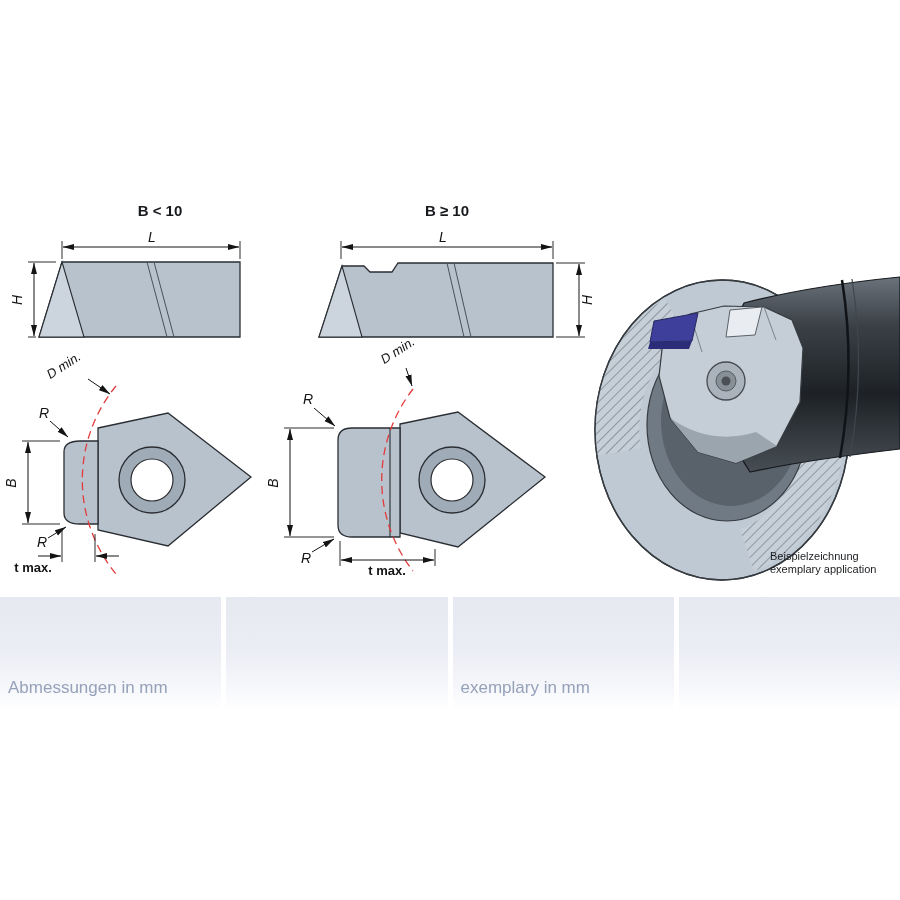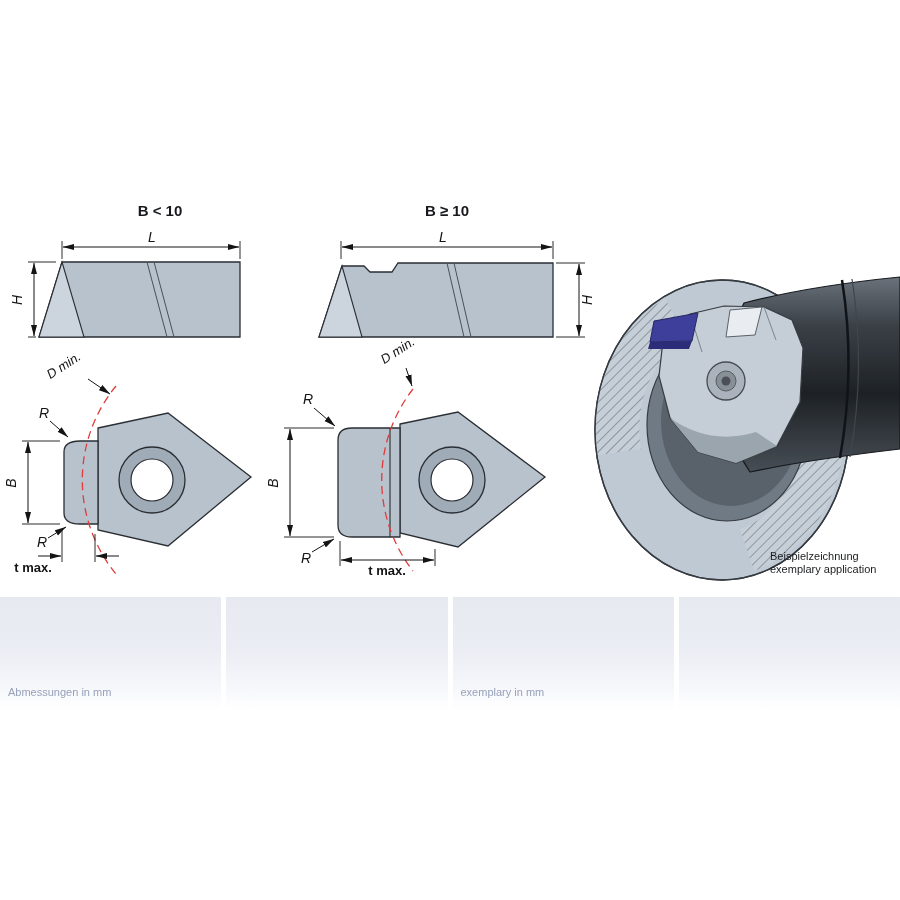--- a/index.html
+++ b/index.html
@@ -13,21 +13,21 @@
   .cap{font-size:11px;fill:#1b1d20;}
   .ext{stroke:#141414;stroke-width:0.9;}
   .dim{stroke:#141414;stroke-width:1;}
   .leader{stroke:#141414;stroke-width:1;}
   .iline{stroke:#4a5158;stroke-width:1;}
   .dminArc{fill:none;stroke:#e23b3b;stroke-width:1.3;stroke-dasharray:8 5;}
   .footer{position:absolute;left:0;top:597px;width:900px;height:113px;display:flex;}
   .panel{flex:1;margin-right:5px;position:relative;
          background:linear-gradient(180deg,#e6e9f0 0%,#ebedf4 45%,#f6f7fb 80%,#ffffff 100%);}
   .panel:last-child{margin-right:0;}
-  .note{position:absolute;left:8px;bottom:12px;font-size:11px;color:#96a1ba;}
+  .note{position:absolute;left:8px;bottom:12px;font-size:17px;color:#96a1ba;}
 </style>
 </head>
 <body>
 
 <div class="stage">
 
 <svg width="900" height="597" viewBox="0 0 900 597">
   <defs>
     <marker id="arr" viewBox="0 0 12 7" markerWidth="12" markerHeight="7" refX="11.3" refY="3.5" orient="auto-start-reverse" markerUnits="userSpaceOnUse">
       <path d="M0,0.4 L11.6,3.5 L0,6.6 Z" fill="#141414"></path>

